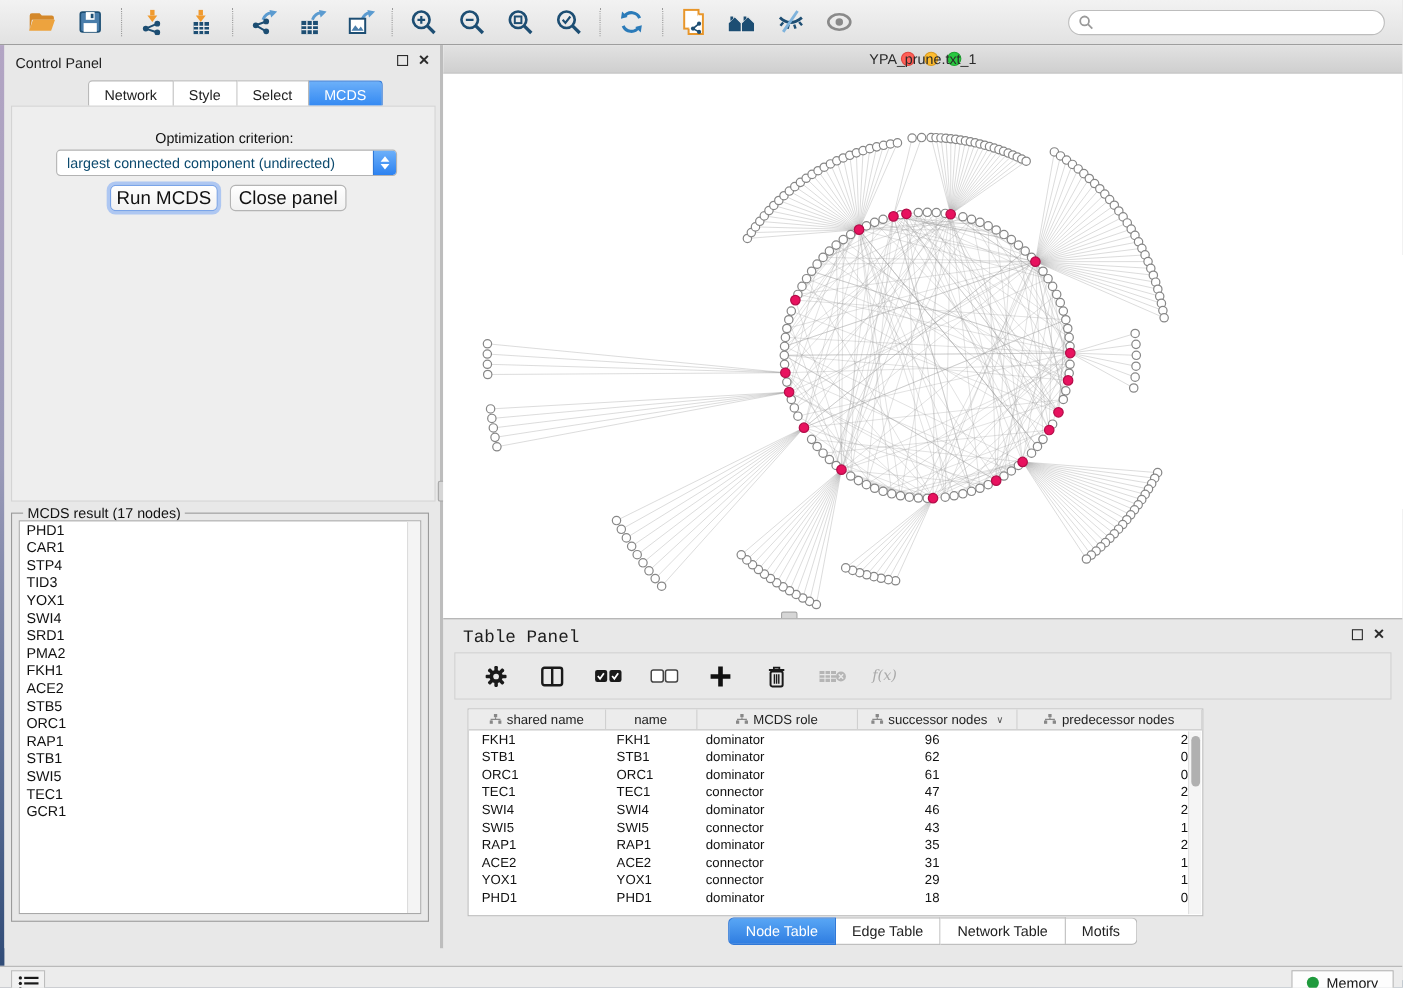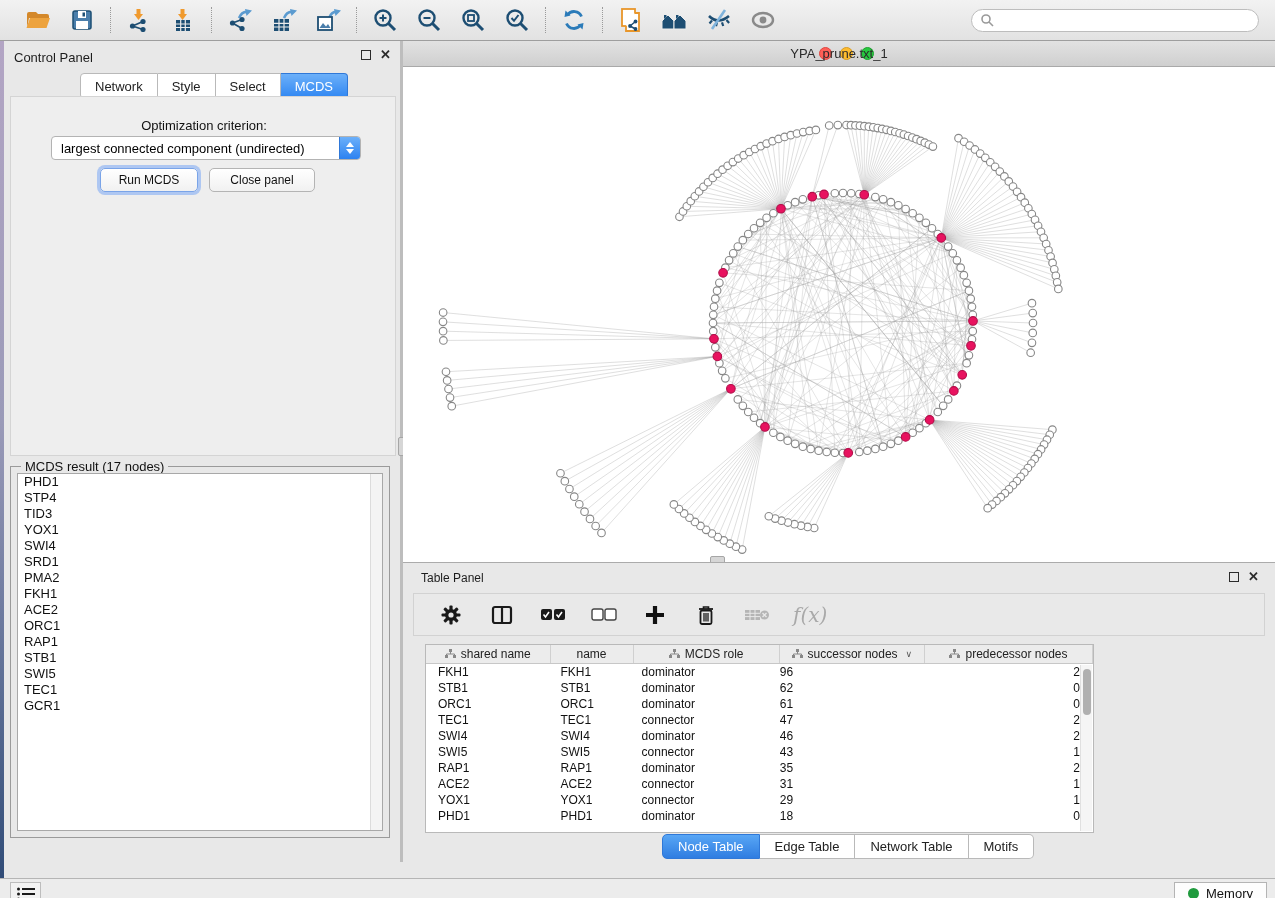--- a/index.html
+++ b/index.html
@@ -37,27 +37,27 @@
   .cp-tab { height:22px; background:#fff; border:1px solid #b9b9b9; border-left:none;
     font-size:13px; color:#222; display:flex; align-items:center; justify-content:center; padding:12px 14px; }
   .cp-tab:first-child { border-left:1px solid #b9b9b9; border-radius:4px 0 0 4px; }
   .cp-tab.active { background:linear-gradient(#6cb0f9,#2f86f2); border-color:#2f78d8;
     color:#fff; border-radius:0 4px 4px 0; }
 
   #cp-inner { left:6px; top:55px; width:386px; height:360px; background:#eeeeee; border:1px solid #d4d4d4; }
   #opt-label { left:0; top:21px; width:386px; text-align:center; font-size:13px; color:#111; }
   #criterion { left:40px; top:39px; width:310px; height:24px; background:#fff;
     border:1px solid #b3b3b3; border-radius:4px; display:flex; align-items:center; overflow:hidden; }
-  #criterion .val { flex:1; font-size:13px; color:#000000; padding-left:9px; white-space:nowrap; }
+  #criterion .val { flex:1; font-size:13px; color:#0c4a6e; padding-left:9px; white-space:nowrap; }
   #criterion .cap { width:21px; height:24px; background:linear-gradient(#6fb2fa,#2a80f0);
     border-left:1px solid #2f78d8; display:flex; flex-direction:column; align-items:center; justify-content:center; gap:2px; }
   .tri-up { width:0; height:0; border-left:4px solid transparent; border-right:4px solid transparent; border-bottom:5px solid #fff; }
   .tri-dn { width:0; height:0; border-left:4px solid transparent; border-right:4px solid transparent; border-top:5px solid #fff; }
   .btn { background:linear-gradient(#ffffff,#f1f1f1); border:1px solid #b4b4b4; border-radius:5px;
-    font-size:12px; color:#111; height:24px; display:flex; align-items:center; justify-content:center; }
+    font-size:17px; color:#111; height:24px; display:flex; align-items:center; justify-content:center; }
   #run-btn { left:89px; top:71px; width:98px; border-color:#7aa4e8; box-shadow:0 0 0 3px rgba(110,160,245,.5); }
   #close-btn { left:198px; top:71px; width:106px; }
 
   #mcds-group { left:6px; top:425px; width:380px; height:372px; border:1px solid #9a9a9a; }
   #mcds-legend { position:absolute; top:-8px; left:10px; background:#e8e8e8; padding:0 4px; font-size:13px; color:#111; }
   #mcds-list { position:absolute; left:6px; top:6px; right:6px; bottom:6px; background:#fff;
     border:1px solid #a8a8a8; overflow:hidden; }
   #mcds-scroll { position:absolute; right:0; top:0; width:12px; bottom:0; background:#f4f4f4; border-left:1px solid #dcdcdc; }
   .mcds-item { font-size:13px; color:#111; line-height:16px; padding-left:6px; }
 
@@ -73,37 +73,37 @@
   #net-title { position:absolute; left:0; width:872px; text-align:center; font-size:13px; color:#2a2a2a; }
   #net-canvas { left:0; top:26px; width:872px; height:495px; background:#fff; }
 
   
   #vsplit { left:400px; top:41px; width:3px; height:821px; background:#bdbdbd; }
   #vsplit-handle { left:398px; top:437px; width:8px; height:19px; background:#d6d6d6; border:1px solid #a6a6a6; border-radius:2px; }
   #hsplit-handle { left:710px; top:556px; width:15px; height:9px; background:#d6d6d6; border:1px solid #a6a6a6; border-radius:2px; }
 
   
   #table-panel { left:403px; top:562px; width:872px; height:300px; background:#e8e8e8; border-top:1px solid #ababab; }
-  #tp-title { left:18px; top:8px; font-size:12px; color:#1d1d1d; }
+  #tp-title { left:18px; top:8px; font-size:16px; color:#1d1d1d;font-family:Liberation Mono, monospace; }
   #tp-btns { right:16px; }
   #tp-toolbar { left:10px; top:30px; width:852px; height:43px; background:#e9e9e9;
     border:1px solid #d2d2d2; display:flex; align-items:center; gap:21px; padding-left:22px; }
-  .fx { font-family:"DejaVu Serif", serif; font-style:italic; font-size:20px; color:#a9a9a9; }
+  .fx { font-family:"DejaVu Serif", serif; font-style:italic; font-size:13px; color:#a9a9a9; }
 
   #node-table { left:22px; top:81px; width:669px; height:189px; background:#fff; border:1px solid #b9b9b9; }
   #nt-header { display:flex; height:19px; background:#ececec; border-bottom:1px solid #c7c7c7; }
   .hcell { display:flex; align-items:center; justify-content:center; gap:5px;
     border-right:1px solid #d0d0d0; font-size:12px; color:#222; position:relative; }
   .hcell .chev { font-size:9px; color:#555; margin-left:3px; }
   .c1{width:126px} .c2{width:84px} .c3{width:148px} .c4{width:147px} .c5{width:170px}
   .hfill { flex:1; border-right:none; }
   .trow { display:flex; height:16px; align-items:center; font-size:12px; color:#111; }
   .tcell { white-space:nowrap; overflow:hidden; }
   .tcell.c1 { padding-left:12px; } .tcell.c2 { padding-left:10px; } .tcell.c3 { padding-left:8px; }
-  .tcell.c4 { text-align:left; padding-right:10px; } .tcell.c5 { text-align:right; padding-right:13px; }
+  .tcell.c4 { text-align:center; padding-right:10px; } .tcell.c5 { text-align:right; padding-right:13px; }
   #nt-scroll { position:absolute; right:1px; top:20px; bottom:1px; width:12px; background:#f5f5f5; border-left:1px solid #e0e0e0; }
   #nt-thumb { position:absolute; left:2px; top:4px; width:8px; height:46px; background:#b0b0b0; border-radius:4px; }
 
   #bottom-tabs { left:259px; top:271px; display:flex; }
   .btab { height:25px; background:#fff; border:1px solid #b9b9b9; border-left:none;
     font-size:13px; color:#222; display:flex; align-items:center; justify-content:center; padding:0 15px; }
   .btab:first-child { border-left:1px solid #b9b9b9; border-radius:5px 0 0 5px;
     background:linear-gradient(#58a6f5,#2f7de1); border-color:#2f78d8; color:#fff; }
   .btab:last-child { border-radius:0 5px 5px 0; }
 
@@ -296,28 +296,30 @@
         </span>
     </div>
     <div class="abs btn" id="run-btn">Run MCDS</div>
     <div class="abs btn" id="close-btn">Close panel</div>
   </div>
   <div class="abs" id="mcds-group">
     <span id="mcds-legend">MCDS result (17 nodes)</span>
     <div id="mcds-list">
       <div id="mcds-scroll"></div>
     <div class="mcds-item">PHD1</div>
+        <div class="mcds-item">CAR1</div>
         <div class="mcds-item">STP4</div>
         <div class="mcds-item">TID3</div>
         <div class="mcds-item">YOX1</div>
         <div class="mcds-item">SWI4</div>
         <div class="mcds-item">SRD1</div>
         <div class="mcds-item">PMA2</div>
         <div class="mcds-item">FKH1</div>
         <div class="mcds-item">ACE2</div>
+        <div class="mcds-item">STB5</div>
         <div class="mcds-item">ORC1</div>
         <div class="mcds-item">RAP1</div>
         <div class="mcds-item">STB1</div>
         <div class="mcds-item">SWI5</div>
         <div class="mcds-item">TEC1</div>
         <div class="mcds-item">GCR1</div>
       </div>
   </div>
 </div>
 

